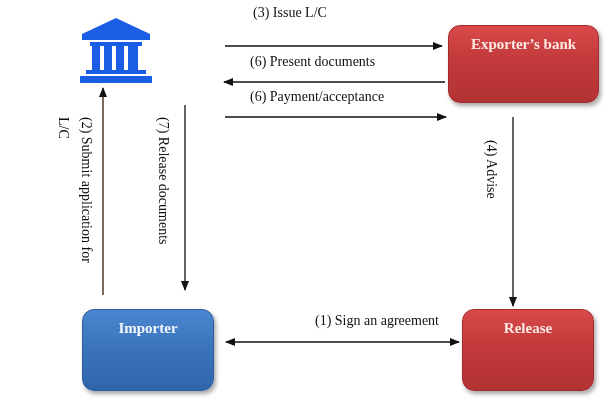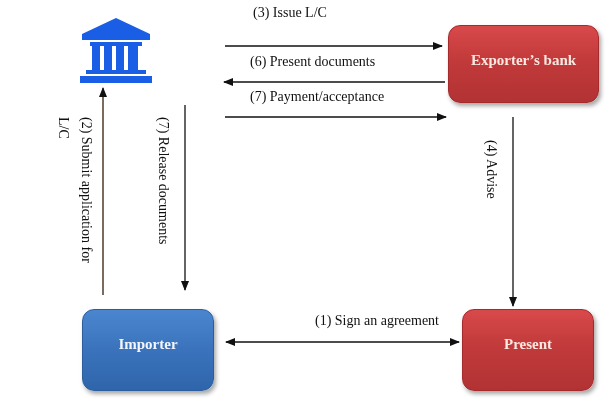--- a/index.html
+++ b/index.html
@@ -1,20 +1,20 @@
 <!DOCTYPE html>
 <html><head>
 <meta charset="utf-8">
 <style>
   html, body { margin:0; padding:0; background:#ffffff; }
   body { width:610px; height:401px; position:relative; overflow:hidden;
          font-family:"Liberation Serif", "DejaVu Serif", serif; }
   .box { position:absolute; border-radius:12px; box-sizing:border-box;
          text-align:center; color:#fbe9e2; font-weight:bold; font-size:15px;
-         padding-top:26px; box-shadow:2px 3px 4px rgba(0,0,0,0.35); }
+         padding-top:10px; box-shadow:2px 3px 4px rgba(0,0,0,0.35); }
   .red { background:linear-gradient(180deg,#d8494a 0%,#c23a3b 45%,#b23233 100%);
          border:1px solid #a52a2b; }
   .blue { background:linear-gradient(180deg,#4a86cf 0%,#3a73bc 50%,#2f65aa 100%);
           border:1px solid #2c5e9e; color:#f3f6fb;text-align:center; }
   .lbl { position:absolute; font-size:14px; color:#111; white-space:nowrap;text-align:center; }
   .vlbl { position:absolute; font-size:14px; color:#111; white-space:nowrap;
           transform-origin:0 0; transform:rotate(90deg); }
   svg.arrows { position:absolute; left:0; top:0; }
 </style>
 </head>
@@ -31,21 +31,21 @@
   <rect x="0" y="60" width="72" height="7" fill="#1a5ee6"></rect>
 </svg>
 
 <div class="box red" style="left:448px;top:25px;width:151px;height:78px;">
   <span>Exporter’s bank</span>
 </div>
 <div class="box blue" style="left:82px;top:309px;width:132px;height:82px;">
   <span>Importer</span>
 </div>
 <div class="box red" style="left:462px;top:309px;width:132px;height:82px;">
-  <span>Present</span>
+  <span>Release</span>
 </div>
 
 <svg class="arrows" width="610" height="401">
   <defs>
     <marker id="ah" markerWidth="10" markerHeight="8" refX="9" refY="4" orient="auto" markerUnits="userSpaceOnUse">
       <path d="M0,0 L10,4 L0,8 Z" fill="#111"></path>
     </marker>
     <marker id="ahs" markerWidth="10" markerHeight="8" refX="1" refY="4" orient="auto" markerUnits="userSpaceOnUse">
       <path d="M10,0 L0,4 L10,8 Z" fill="#111"></path>
     </marker>
@@ -54,19 +54,19 @@
   <line x1="445" y1="82" x2="224" y2="82" stroke="#111" stroke-width="1.3" marker-end="url(#ah)"></line>
   <line x1="225" y1="117" x2="446" y2="117" stroke="#111" stroke-width="1.3" marker-end="url(#ah)"></line>
   <line x1="103" y1="295" x2="103" y2="88" stroke="#5a4636" stroke-width="1.6" marker-end="url(#ah)"></line>
   <line x1="185" y1="105" x2="185" y2="290" stroke="#111" stroke-width="1.3" marker-end="url(#ah)"></line>
   <line x1="513" y1="117" x2="513" y2="306" stroke="#111" stroke-width="1.3" marker-end="url(#ah)"></line>
   <line x1="226" y1="342" x2="459" y2="342" stroke="#111" stroke-width="1.3" marker-start="url(#ahs)" marker-end="url(#ah)"></line>
 </svg>
 
 <div class="lbl" style="left:253px;top:5px;">(3) Issue L/C</div>
 <div class="lbl" style="left:250px;top:54px;">(6) Present documents</div>
-<div class="lbl" style="left:250px;top:89px;">(7) Payment/acceptance</div>
+<div class="lbl" style="left:250px;top:89px;">(6) Payment/acceptance</div>
 <div class="lbl" style="left:291px;top:313px;margin-left:24px;">(1) Sign an agreement</div>
 
 <div class="vlbl" style="left:94px;top:117px;">(2) Submit application for</div>
 <div class="vlbl" style="left:71px;top:117px;">L/C</div>
 <div class="vlbl" style="left:171px;top:117px;">(7) Release documents</div>
 <div class="vlbl" style="left:499px;top:140px;">(4) Advise</div>
 
 </body></html>

